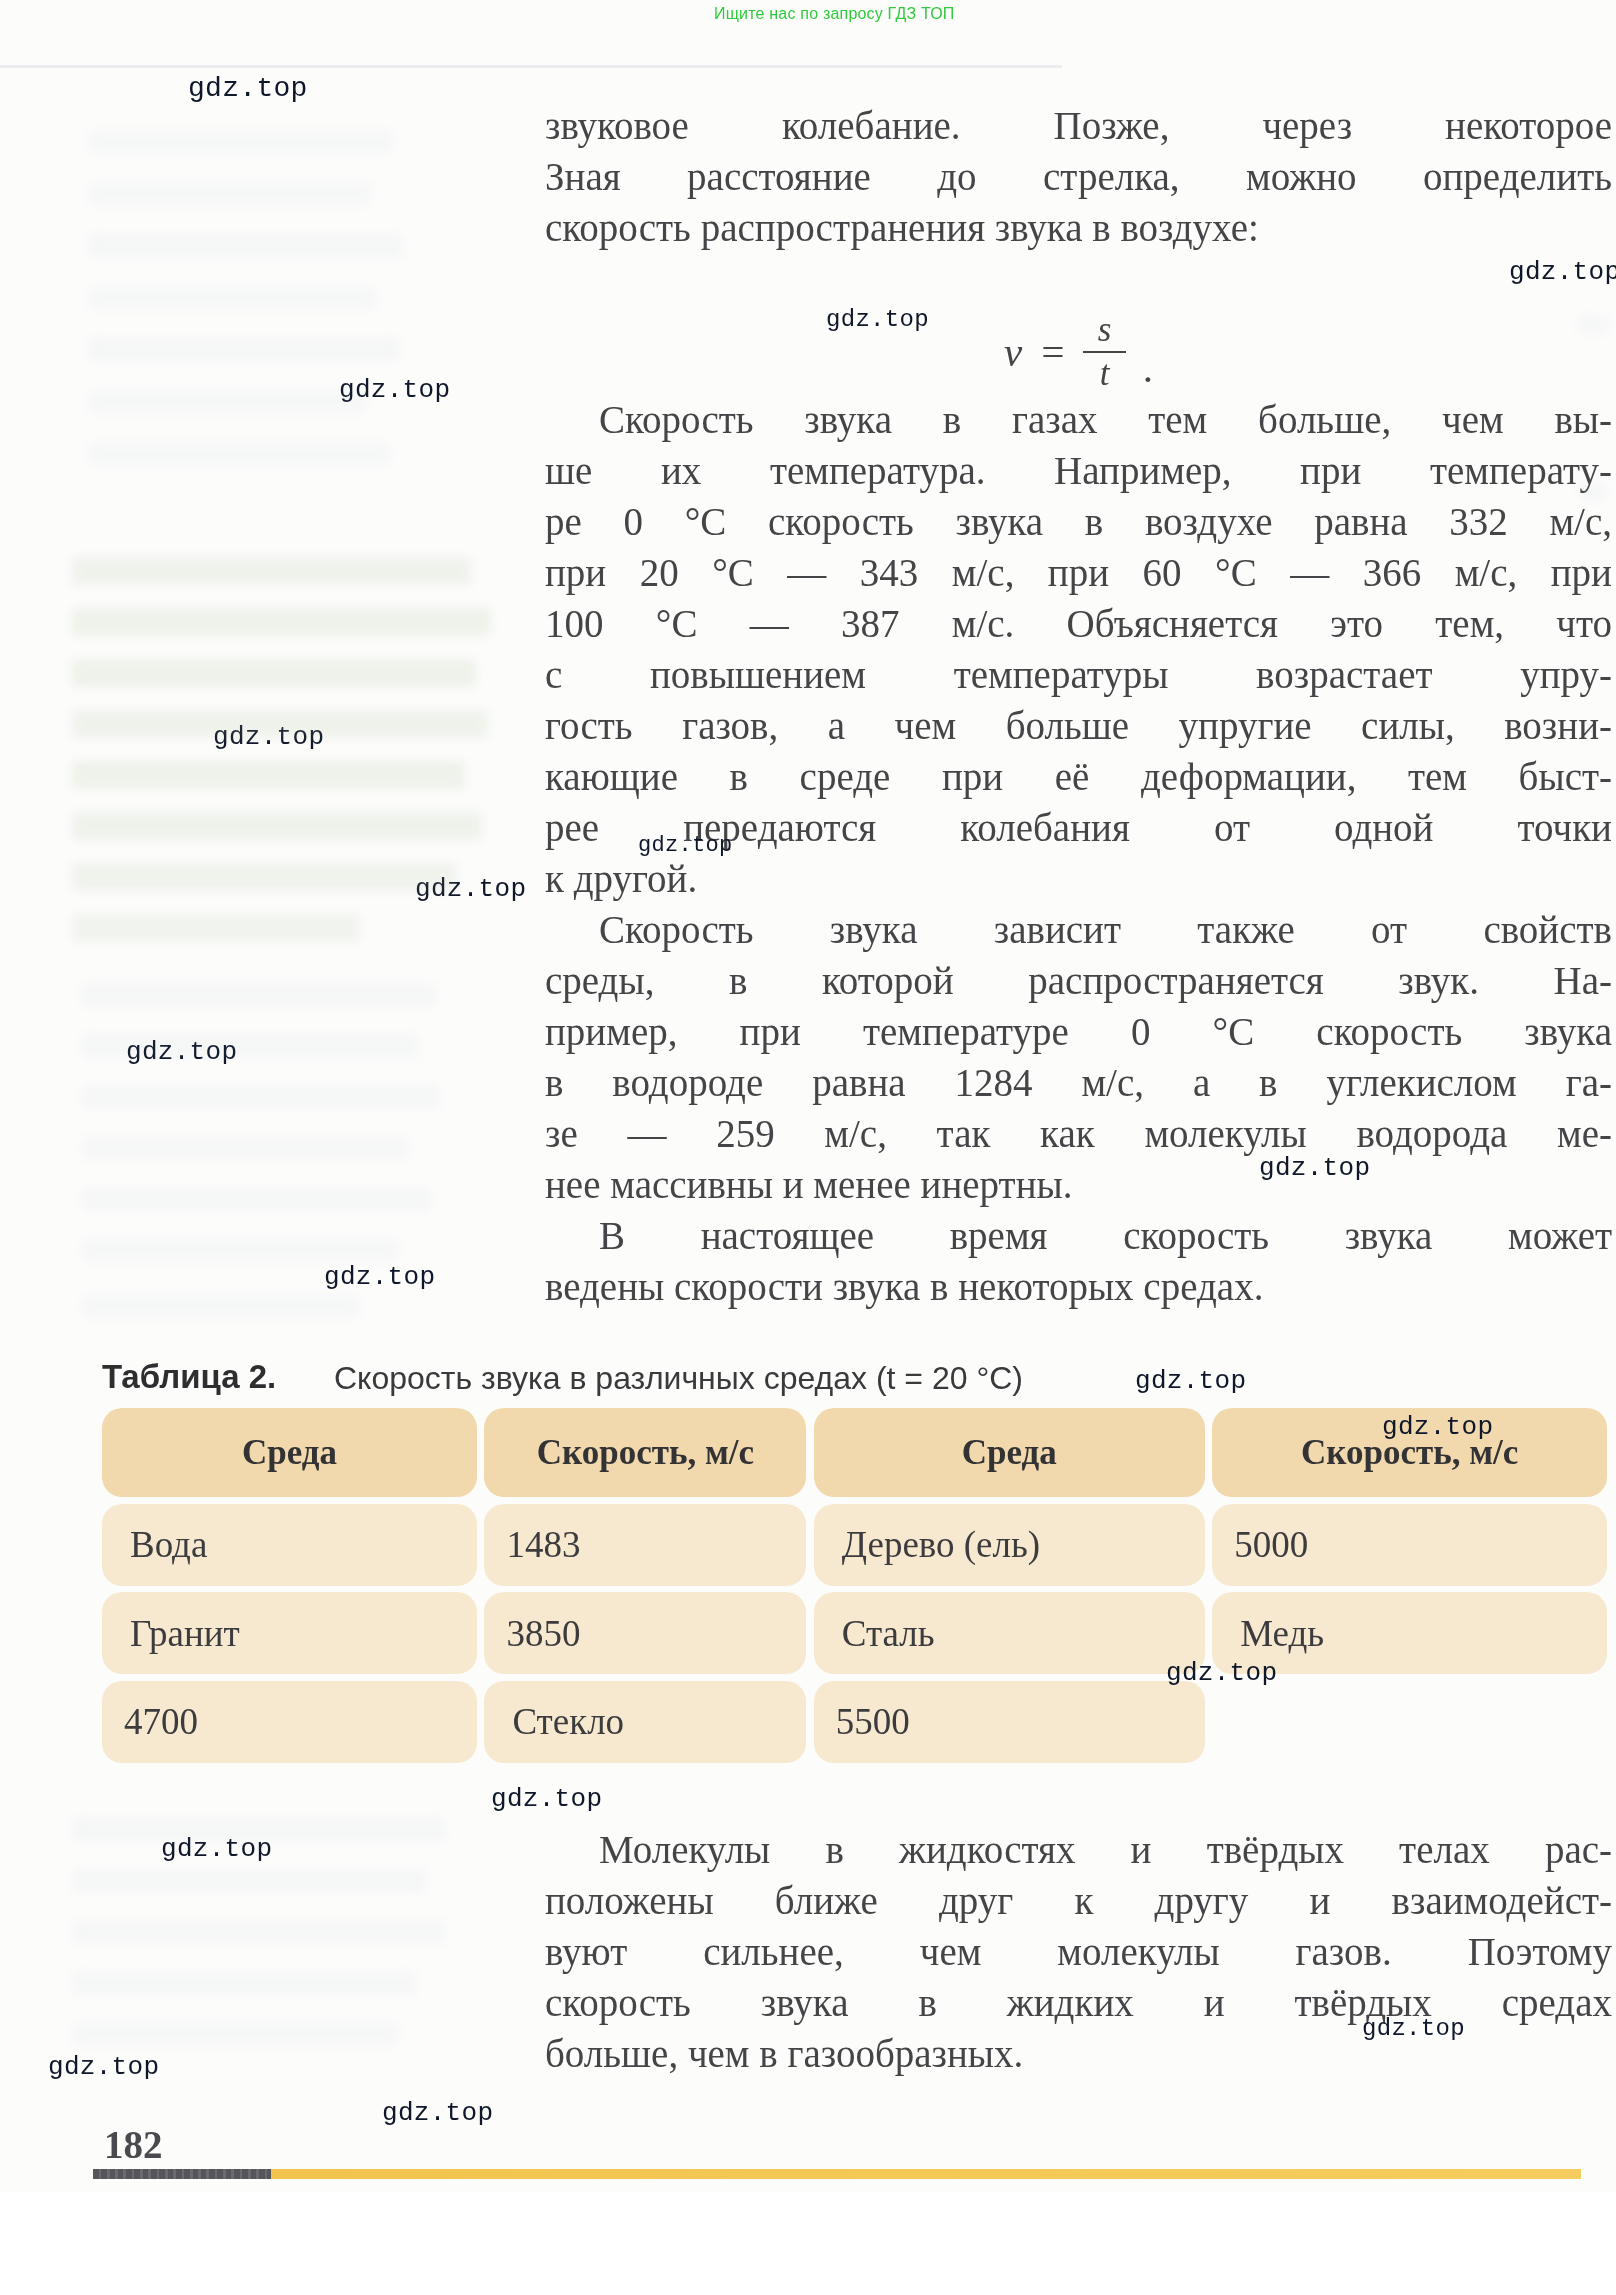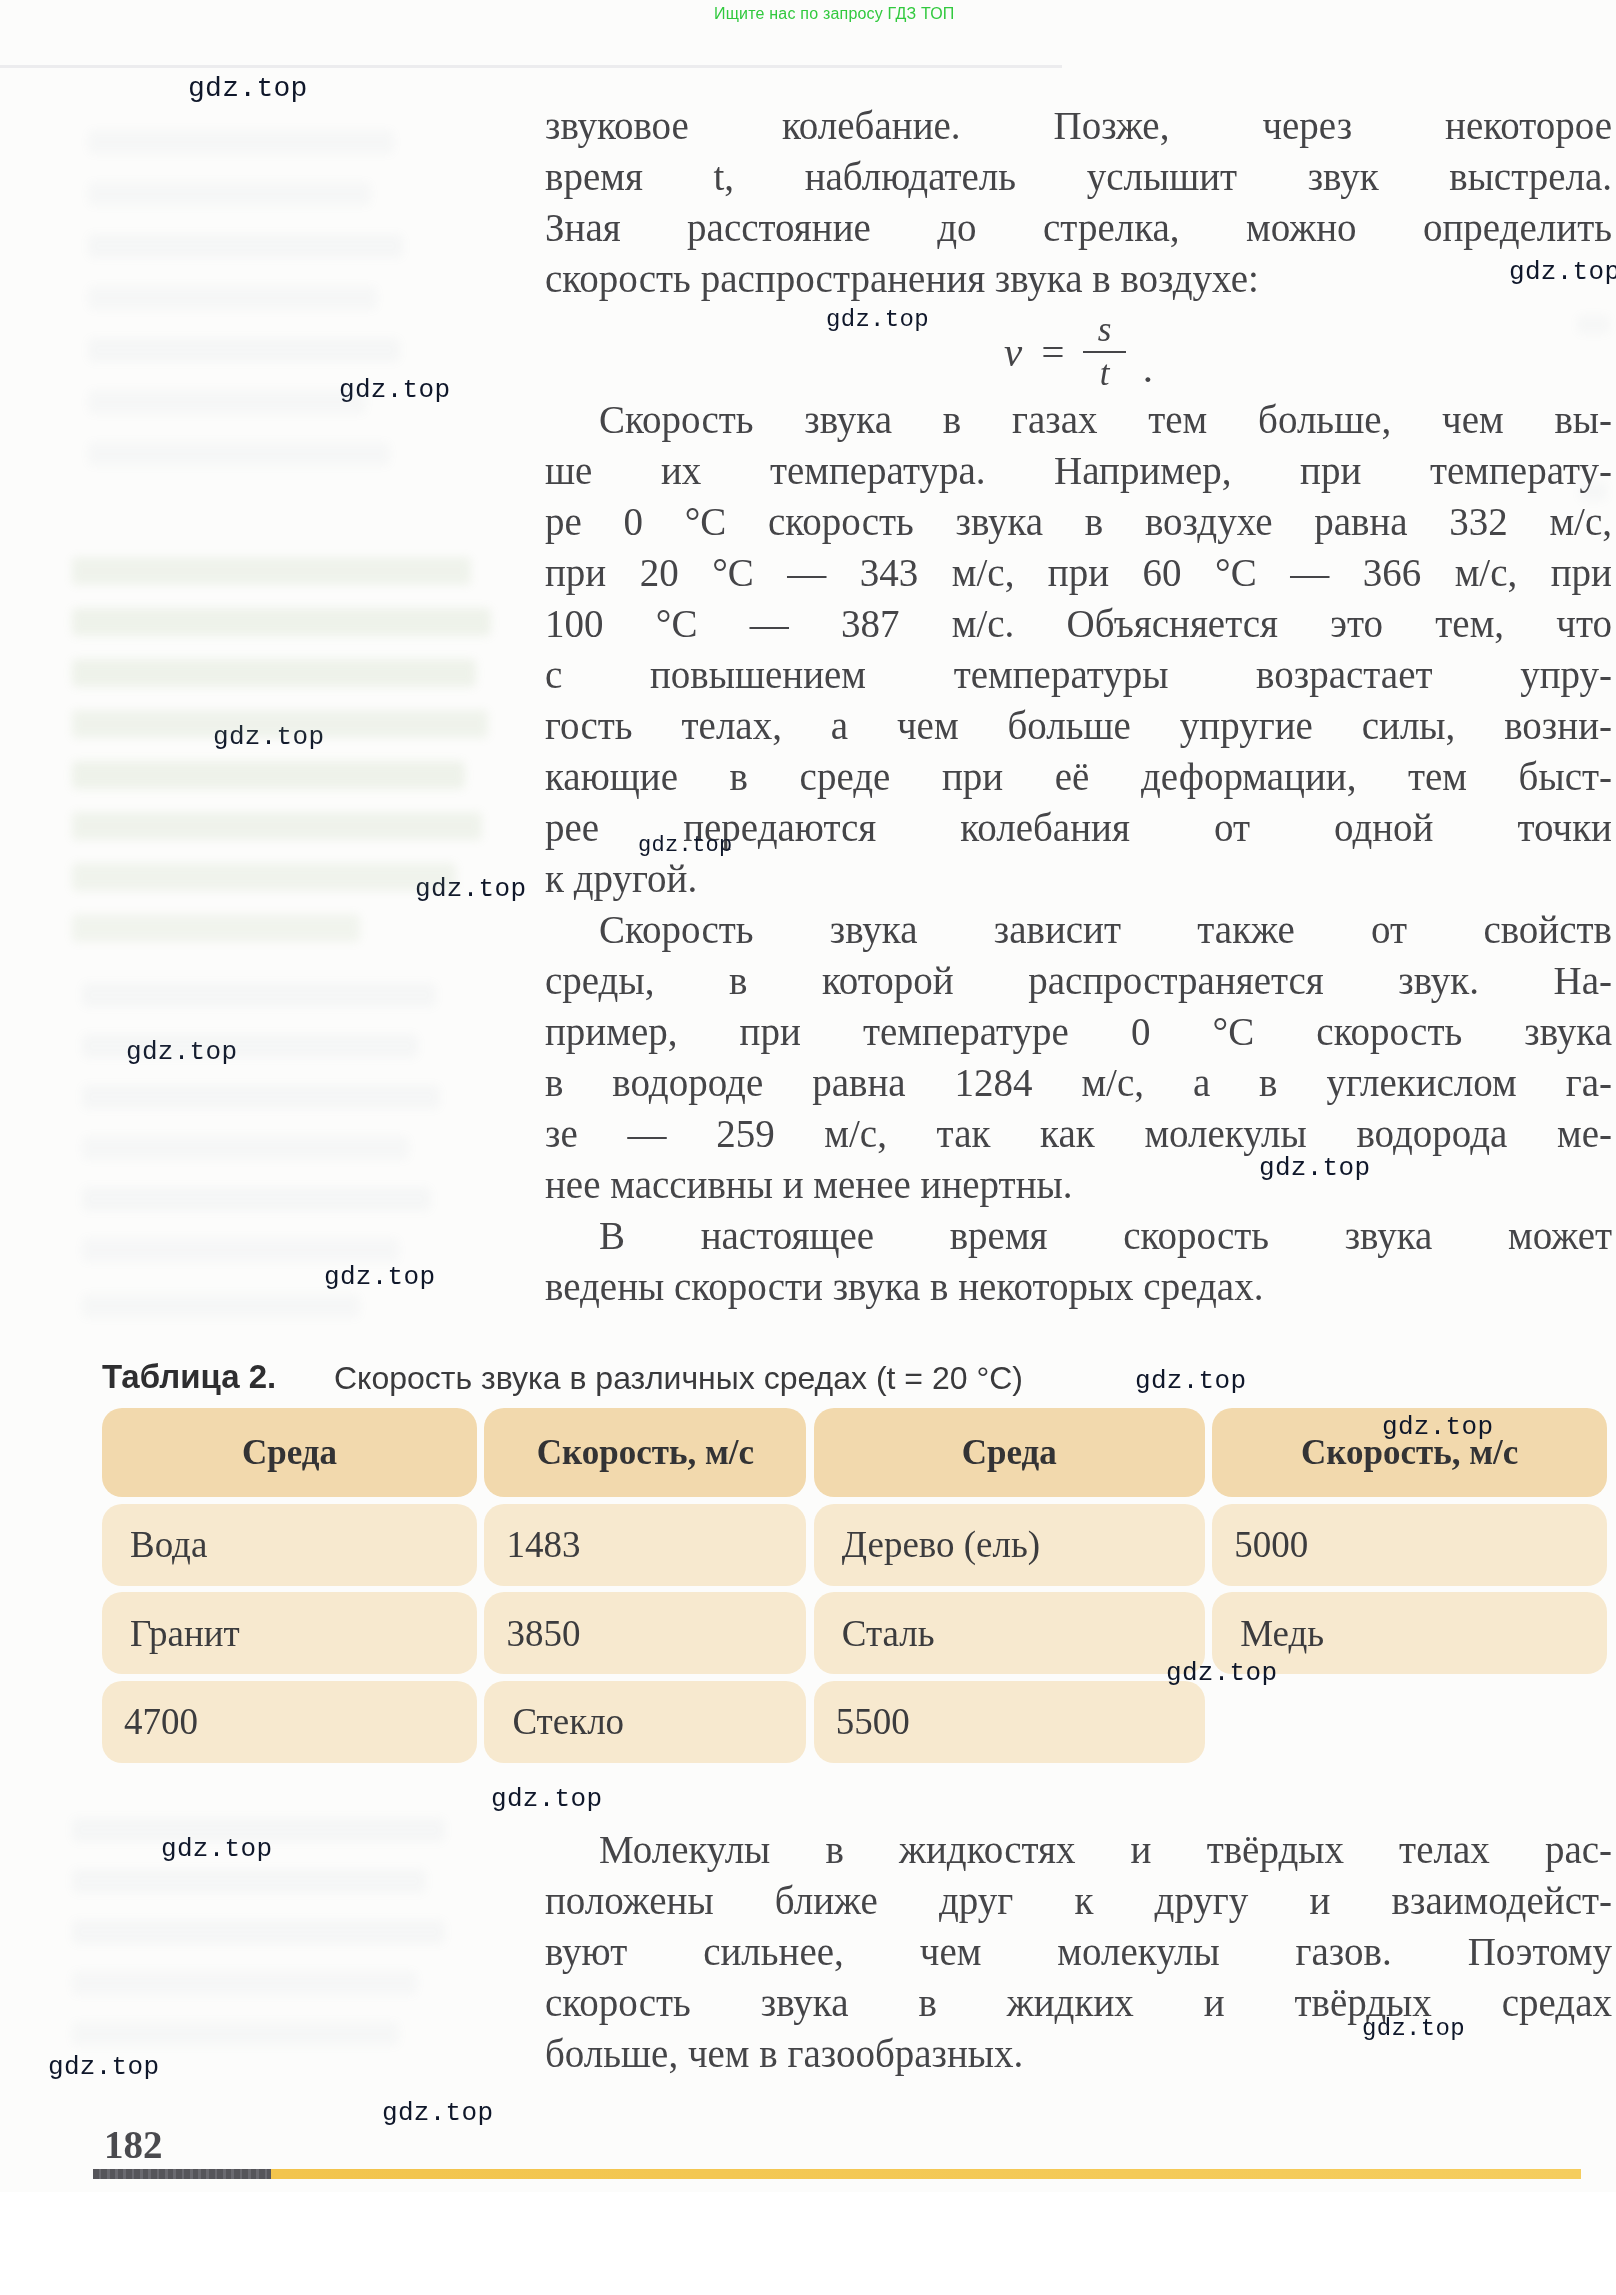--- a/index.html
+++ b/index.html
@@ -90,21 +90,20 @@
 <body>
 
 <div id="page">
 
   <div class="scan-line"></div>
 
   <div class="banner">Ищите нас по запросу ГДЗ ТОП</div>
 
   <div class="para" style="top:100px">
       <div class="tline">звуковое колебание. Позже, через некоторое</div>
-      <div class="tline">время t, наблюдатель услышит звук выстрела.</div>
       <div class="tline">Зная расстояние до стрелка, можно определить</div>
       <div class="tline last">скорость распространения звука в воздухе:</div>
     </div>
 
   <div class="formula">
     <span>v</span>
     <span>=</span>
     <span class="frac">
       <span>s</span>
       <span class="fbar"></span>
@@ -113,21 +112,21 @@
     <span class="dot">.</span>
   </div>
 
   <div class="para" style="top:394px">
       <div class="tline ind">Скорость звука в газах тем больше, чем вы-</div>
       <div class="tline">ше их температура. Например, при температу-</div>
       <div class="tline">ре 0 °С скорость звука в воздухе равна 332 м/с,</div>
       <div class="tline">при 20 °С — 343 м/с, при 60 °С — 366 м/с, при</div>
       <div class="tline">100 °С — 387 м/с. Объясняется это тем, что</div>
       <div class="tline">с повышением температуры возрастает упру-</div>
-      <div class="tline">гость телах, а чем больше упругие силы, возни-</div>
+      <div class="tline">гость газов, а чем больше упругие силы, возни-</div>
       <div class="tline">кающие в среде при её деформации, тем быст-</div>
       <div class="tline">рее передаются колебания от одной точки</div>
       <div class="tline last">к другой.</div>
     </div>
   <div class="para" style="top:904px">
       <div class="tline ind">Скорость звука зависит также от свойств</div>
       <div class="tline">среды, в которой распространяется звук. На-</div>
       <div class="tline">пример, при температуре 0 °С скорость звука</div>
       <div class="tline">в водороде равна 1284 м/с, а в углекислом га-</div>
       <div class="tline">зе — 259 м/с, так как молекулы водорода ме-</div>

